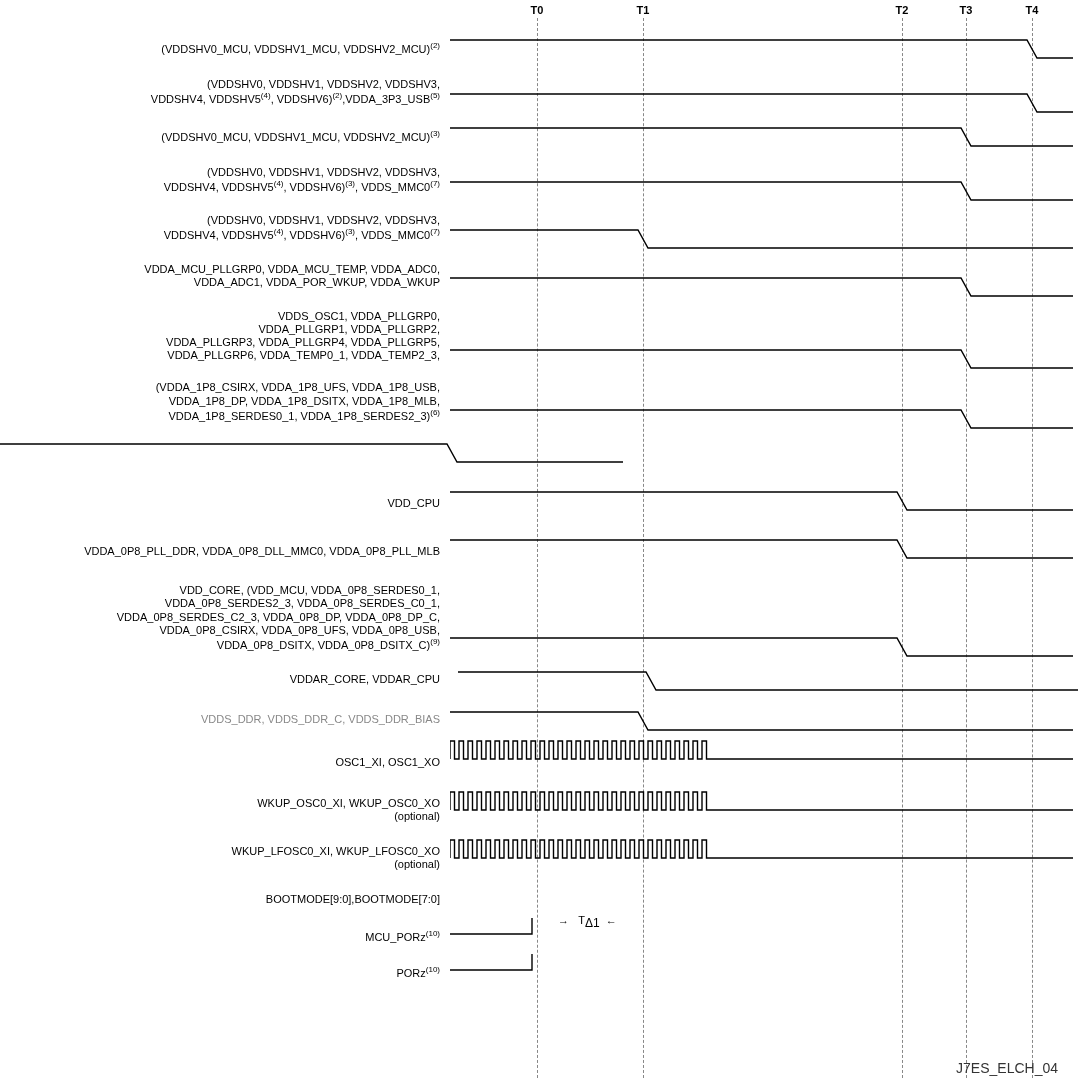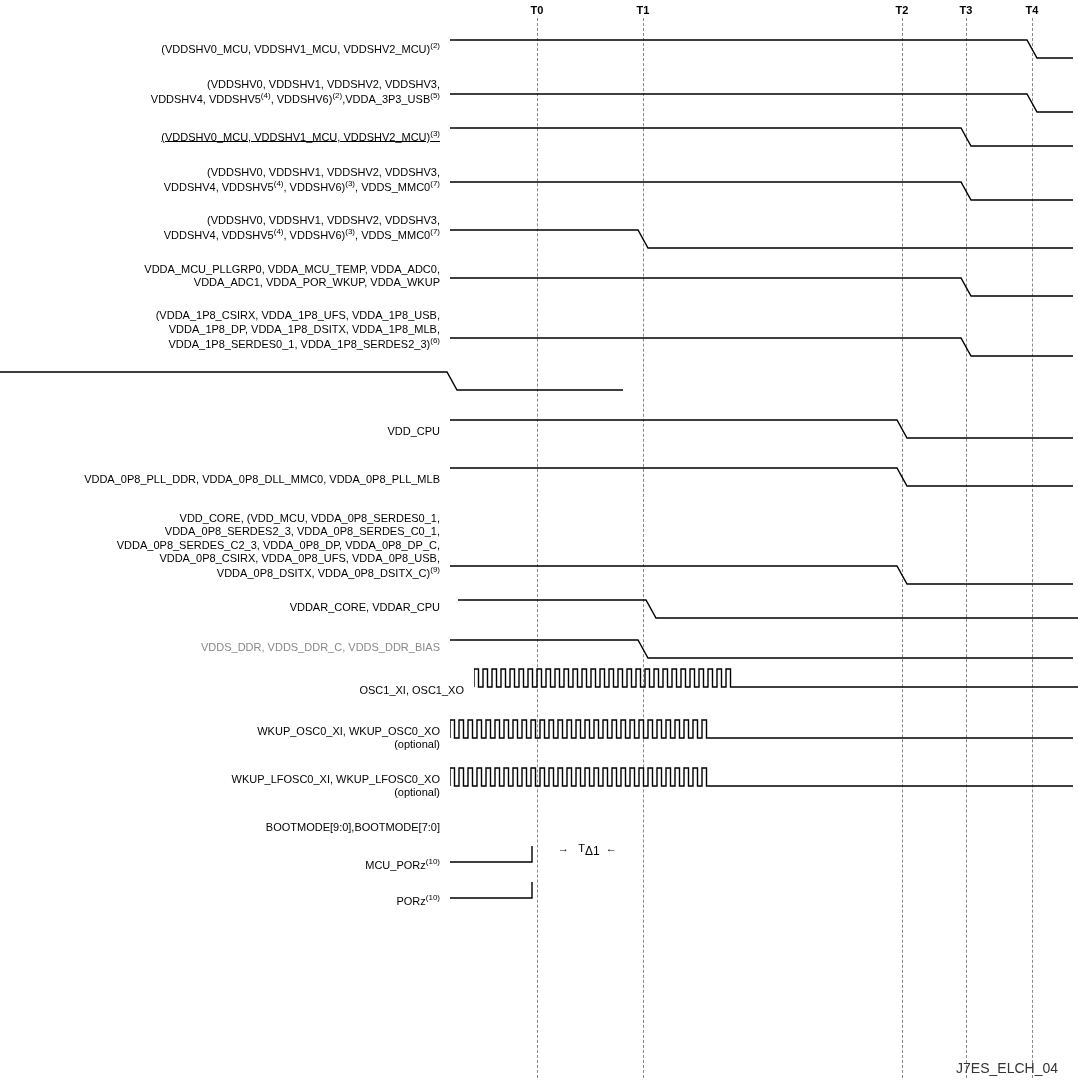--- a/index.html
+++ b/index.html
@@ -54,21 +54,21 @@
         </div>
       </div>
       <div class="row" style="height: 48px;">
         <div class="label">(VDDSHV0, VDDSHV1, VDDSHV2, VDDSHV3,<br>VDDSHV4, VDDSHV5<sup>(4)</sup>, VDDSHV6)<sup>(2)</sup>,VDDA_3P3_USB<sup>(5)</sup></div>
         <div class="wave-area">
           <svg width="623" height="48">
             <path d="M 0 26 L 577 26 L 587 44 L 623 44" stroke="#000" stroke-width="1.4" fill="none"></path>
           </svg>
         </div>
       </div>
-      <div class="row" style="height: 40px; text-decoration: underline;">
+      <div class="row" style="height: 40px;">
         <div class="label">(VDDSHV0_MCU, VDDSHV1_MCU, VDDSHV2_MCU)<sup>(3)</sup></div>
         <div class="wave-area">
           <svg width="623" height="40">
             <path d="M 0 12 L 511 12 L 521 30 L 623 30" stroke="#000" stroke-width="1.4" fill="none"></path>
           </svg>
         </div>
       </div>
       <div class="row" style="height: 48px;">
         <div class="label">(VDDSHV0, VDDSHV1, VDDSHV2, VDDSHV3,<br>VDDSHV4, VDDSHV5<sup>(4)</sup>, VDDSHV6)<sup>(3)</sup>, VDDS_MMC0<sup>(7)</sup></div>
         <div class="wave-area">
@@ -83,20 +83,28 @@
           <svg width="623" height="48">
             <path d="M 0 26 L 188 26 L 198 44 L 623 44" stroke="#000" stroke-width="1.4" fill="none"></path>
           </svg>
         </div>
       </div>
       <div class="row" style="height: 48px;">
         <div class="label">VDDA_MCU_PLLGRP0, VDDA_MCU_TEMP, VDDA_ADC0,<br>VDDA_ADC1, VDDA_POR_WKUP, VDDA_WKUP</div>
         <div class="wave-area">
           <svg width="623" height="48">
             <path d="M 0 26 L 511 26 L 521 44 L 623 44" stroke="#000" stroke-width="1.4" fill="none"></path>
+          </svg>
+        </div>
+      </div>
+      <div class="row" style="height: 72px;">
+        <div class="label">VDDS_OSC1, VDDA_PLLGRP0,<br>VDDA_PLLGRP1, VDDA_PLLGRP2,<br>VDDA_PLLGRP3, VDDA_PLLGRP4, VDDA_PLLGRP5,<br>VDDA_PLLGRP6, VDDA_TEMP0_1, VDDA_TEMP2_3,</div>
+        <div class="wave-area">
+          <svg width="623" height="72">
+            <path d="M 0 50 L 511 50 L 521 68 L 623 68" stroke="#000" stroke-width="1.4" fill="none"></path>
           </svg>
         </div>
       </div>
       <div class="row" style="height: 60px;">
         <div class="label">(VDDA_1P8_CSIRX, VDDA_1P8_UFS, VDDA_1P8_USB,<br>VDDA_1P8_DP, VDDA_1P8_DSITX, VDDA_1P8_MLB,<br>VDDA_1P8_SERDES0_1, VDDA_1P8_SERDES2_3)<sup>(6)</sup></div>
         <div class="wave-area">
           <svg width="623" height="60">
             <path d="M 0 38 L 511 38 L 521 56 L 623 56" stroke="#000" stroke-width="1.4" fill="none"></path>
           </svg>
         </div>
@@ -141,21 +149,21 @@
         </div>
       </div>
       <div class="row" style="height: 40px;">
         <div class="label gray">VDDS_DDR, VDDS_DDR_C, VDDS_DDR_BIAS</div>
         <div class="wave-area">
           <svg width="623" height="40">
             <path d="M 0 12 L 188 12 L 198 30 L 623 30" stroke="#000" stroke-width="1.4" fill="none"></path>
           </svg>
         </div>
       </div>
-      <div class="row" style="height: 46px; margin-left: 24px;">
+      <div class="row" style="height: 46px;">
         <div class="label">OSC1_XI, OSC1_XO</div>
         <div class="wave-area">
           <svg width="623" height="46">
             <path d="M 0 19 L 0 1 L 4.5 1 L 4.5 19 L 9 19 L 9 1 L 13.5 1 L 13.5 19 L 18 19 L 18 1 L 22.5 1 L 22.5 19 L 27 19 L 27 1 L 31.5 1 L 31.5 19 L 36 19 L 36 1 L 40.5 1 L 40.5 19 L 45 19 L 45 1 L 49.5 1 L 49.5 19 L 54 19 L 54 1 L 58.5 1 L 58.5 19 L 63 19 L 63 1 L 67.5 1 L 67.5 19 L 72 19 L 72 1 L 76.5 1 L 76.5 19 L 81 19 L 81 1 L 85.5 1 L 85.5 19 L 90 19 L 90 1 L 94.5 1 L 94.5 19 L 99 19 L 99 1 L 103.5 1 L 103.5 19 L 108 19 L 108 1 L 112.5 1 L 112.5 19 L 117 19 L 117 1 L 121.5 1 L 121.5 19 L 126 19 L 126 1 L 130.5 1 L 130.5 19 L 135 19 L 135 1 L 139.5 1 L 139.5 19 L 144 19 L 144 1 L 148.5 1 L 148.5 19 L 153 19 L 153 1 L 157.5 1 L 157.5 19 L 162 19 L 162 1 L 166.5 1 L 166.5 19 L 171 19 L 171 1 L 175.5 1 L 175.5 19 L 180 19 L 180 1 L 184.5 1 L 184.5 19 L 189 19 L 189 1 L 193.5 1 L 193.5 19 L 198 19 L 198 1 L 202.5 1 L 202.5 19 L 207 19 L 207 1 L 211.5 1 L 211.5 19 L 216 19 L 216 1 L 220.5 1 L 220.5 19 L 225 19 L 225 1 L 229.5 1 L 229.5 19 L 234 19 L 234 1 L 238.5 1 L 238.5 19 L 243 19 L 243 1 L 247.5 1 L 247.5 19 L 252 19 L 252 1 L 256.5 1 L 256.5 19 L 261 19 L 261 19 L 623 19" stroke="#000" stroke-width="1.4" fill="none"></path>
           </svg>
         </div>
       </div>
       <div class="row" style="height: 48px;">
         <div class="label">WKUP_OSC0_XI, WKUP_OSC0_XO<br>(optional)</div>
         <div class="wave-area">

